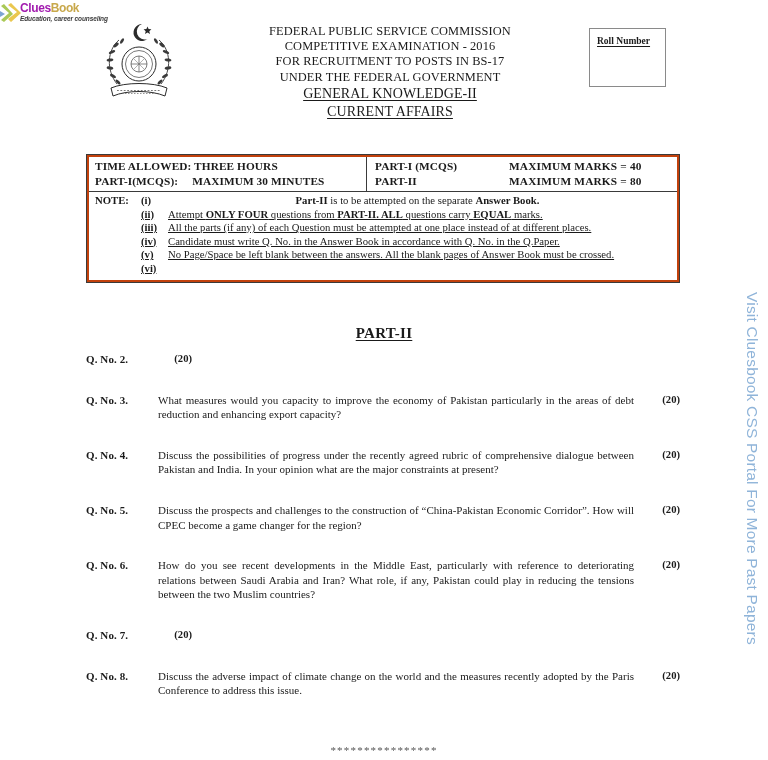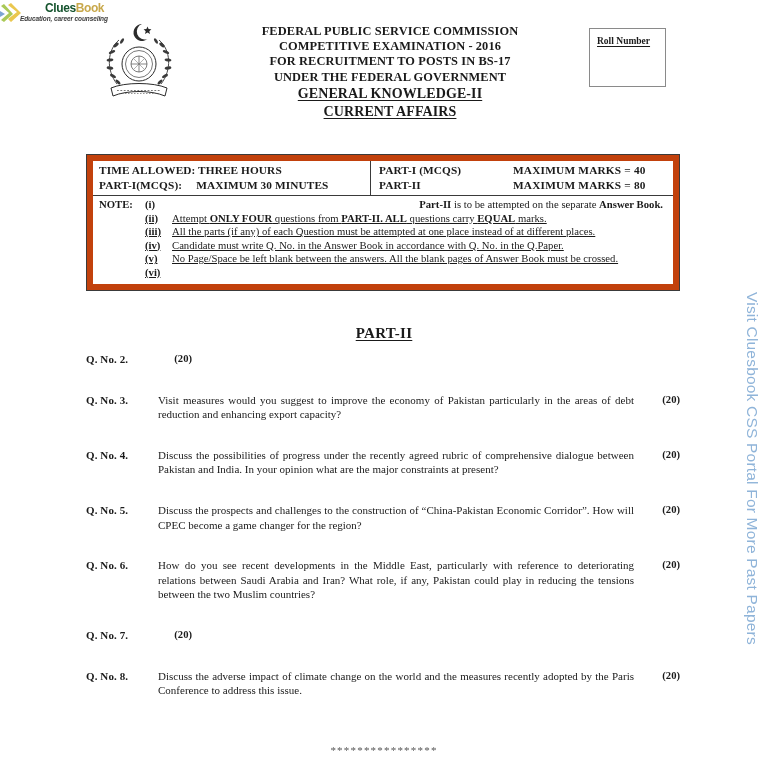--- a/index.html
+++ b/index.html
@@ -35,21 +35,21 @@
     position: absolute;
     left: 20px;
     top: 1px;
     font-family: "Liberation Sans", sans-serif;
     font-weight: bold;
     font-size: 12px;
     letter-spacing: -0.4px;
     line-height: 12px;
     white-space: nowrap;
   }
-  #cluesbook-logo .w-clues { color: #14532d; margin-left: 25px; }
+  #cluesbook-logo .w-clues { color: #a21caf; }
   #cluesbook-logo .w-book  { color: #c8a84b; }
   #cluesbook-logo .tagline {
     position: absolute;
     left: 20px;
     top: 14px;
     font-family: "Liberation Sans", sans-serif;
     font-style: italic;
     font-weight: bold;
     font-size: 6.5px;
     color: #3a3a3a;
@@ -68,21 +68,21 @@
 
   
   #doc-header {
     position: absolute;
     left: 228px;
     top: 24px;
     width: 324px;
     text-align: center;
   }
   #doc-header .line {
-    font-weight: bold;
+    font-weight: normal;
     font-size: 12.4px;
     line-height: 15.2px;
     letter-spacing: 0.1px;
     white-space: nowrap;
   }
   #doc-header .subject {
   }
   #doc-header .subject .line {
     font-size: 14px;
     line-height: 18px;
@@ -115,21 +115,21 @@
   #exam-info-table {
     position: absolute;
     left: 86px;
     top: 154px;
     width: 594px;
     border: 1px solid #3a3a3a;
     box-sizing: border-box;
     background: #fff;
   }
   #exam-info-table .inner {
-    border: 6px solid #c2410c;
+    border: 2px solid #c2410c;
     box-sizing: border-box;
   }
   .info-row {
     display: flex;
     border-bottom: 1px solid #3a3a3a;
   }
   .info-cell {
     padding: 2px 0 3px 0;
     box-sizing: border-box;
   }
@@ -180,21 +180,21 @@
     flex: 0 0 27px;
     text-align: left;
     white-space: nowrap;
   }
   .note-item .note-text {
     flex: 1;
     text-align: justify;
     text-justify: inter-word;
     padding-right: 2px;
   }
-  .note-item.first .note-text { text-align: right; }
+  .note-item.first .note-text { text-align: center; }
   .note-item.indented { padding-left: 46px; text-decoration: underline; }
   b.em { font-weight: bold; }
 
   
   #part-two-heading {
     position: absolute;
     left: 0;
     top: 325px;
     width: 768px;
     text-align: center;
@@ -403,21 +403,21 @@
   <span>PART-II</span>
 </div>
 
 <div id="questions">
   <div class="question-row">
     <div class="q-no">Q. No. 2.</div>
     <div class="q-marks">(20)</div>
   </div>
   <div class="question-row">
     <div class="q-no">Q. No. 3.</div>
-    <div class="q-text">Visit measures would you suggest to improve the economy of Pakistan particularly in the areas of debt reduction and enhancing export capacity?</div>
+    <div class="q-text">What measures would you capacity to improve the economy of Pakistan particularly in the areas of debt reduction and enhancing export capacity?</div>
     <div class="q-marks">(20)</div>
   </div>
   <div class="question-row">
     <div class="q-no">Q. No. 4.</div>
     <div class="q-text">Discuss the possibilities of progress under the recently agreed rubric of comprehensive dialogue between Pakistan and India. In your opinion what are the major constraints at present?</div>
     <div class="q-marks">(20)</div>
   </div>
   <div class="question-row">
     <div class="q-no">Q. No. 5.</div>
     <div class="q-text">Discuss the prospects and challenges to the construction of “China-Pakistan Economic Corridor”. How will CPEC become a game changer for the region?</div>

